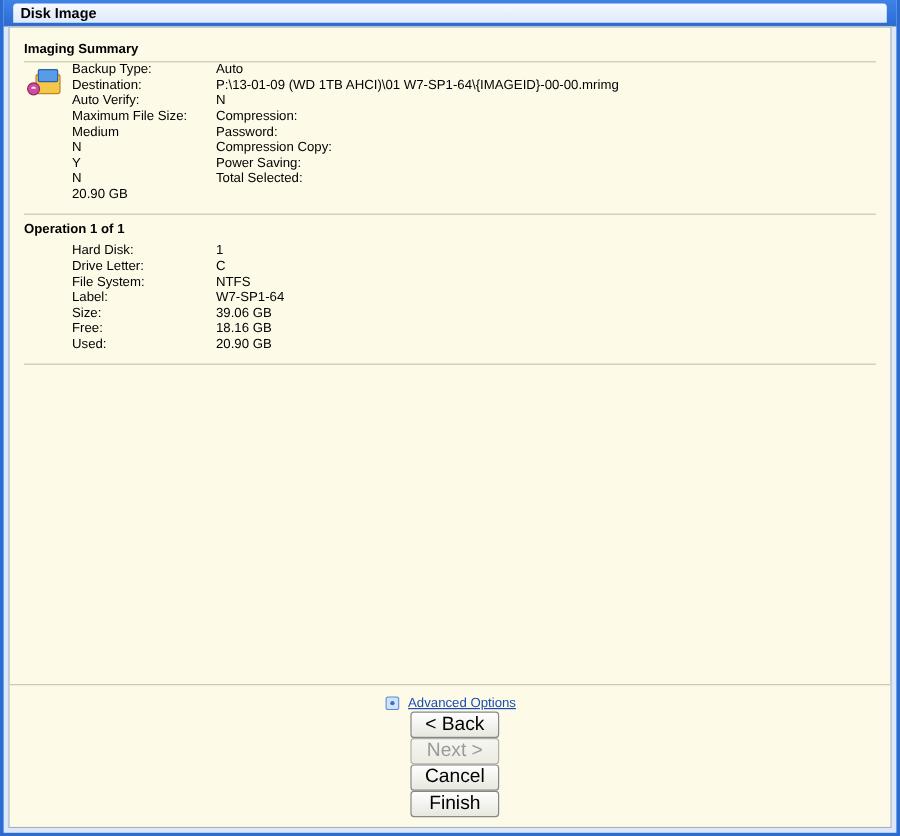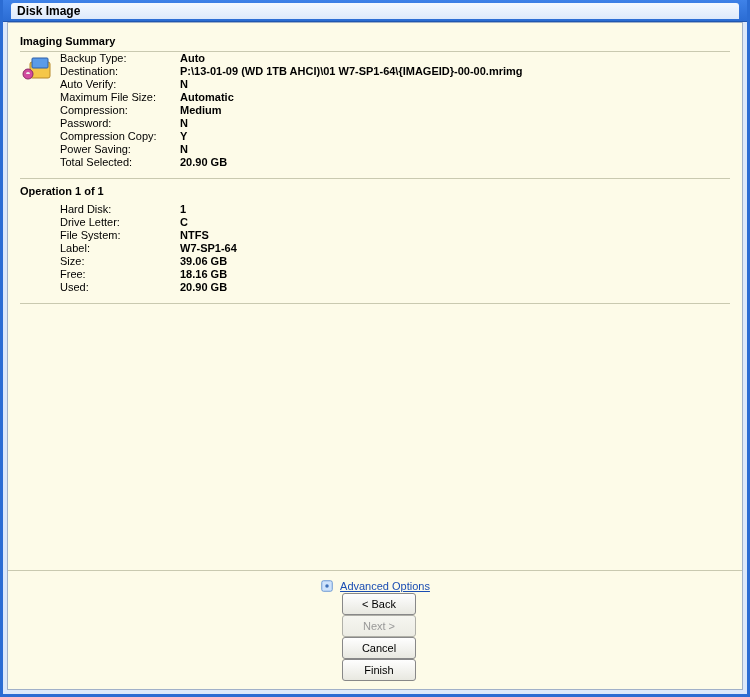--- a/index.html
+++ b/index.html
@@ -75,21 +75,21 @@
     padding-left: 40px;
   }
   .summary-icon {
     position: absolute;
     left: 2px;
     top: 0;
     width: 32px;
     height: 32px;
   }
   .label { color: #000; }
-  .value { color: #000; font-weight: bold; }
+  .value { color: #000; }
   .divider {
     border-bottom: 1px solid #c9c9b0;
     margin: 6px 0 4px 0;
   }
   .footer {
     border-top: 1px solid #c9c9b0;
     padding: 8px 10px;
     display: flex;
     align-items: center;
     background: #fdfbe8;
@@ -105,21 +105,21 @@
     text-decoration: underline;
     cursor: pointer;
   }
   .footer-spacer { flex: 1; }
   .btn {
     min-width: 74px;
     height: 22px;
     background: linear-gradient(to bottom, #fefefe, #e8e8e0);
     border: 1px solid #888;
     border-radius: 3px;
-    font-size: 11px;
+    font-size: 16px;
     font-family: inherit;
     cursor: pointer;
     margin-left: 8px;
     padding: 0 4px;
   }
   .btn:disabled {
     color: #999;
     cursor: default;
     background: linear-gradient(to bottom, #f6f6f0, #ecece4);
     border-color: #b0b0a8;
@@ -150,21 +150,20 @@
           <circle cx="6" cy="22" r="5" fill="#d24a9e" stroke="#8a2a66"></circle>
           <path d="M4 22 a2 2 0 0 1 4 0" fill="#eee"></path>
         </svg>
         <div class="label">Backup Type:</div>
         <div class="value">Auto</div>
         <div class="label">Destination:</div>
         <div class="value">P:\13-01-09 (WD 1TB AHCI)\01 W7-SP1-64\{IMAGEID}-00-00.mrimg</div>
         <div class="label">Auto Verify:</div>
         <div class="value">N</div>
         <div class="label">Maximum File Size:</div>
-        <div class="value">Automatic</div>
         <div class="label">Compression:</div>
         <div class="value">Medium</div>
         <div class="label">Password:</div>
         <div class="value">N</div>
         <div class="label">Compression Copy:</div>
         <div class="value">Y</div>
         <div class="label">Power Saving:</div>
         <div class="value">N</div>
         <div class="label">Total Selected:</div>
         <div class="value">20.90 GB</div>

